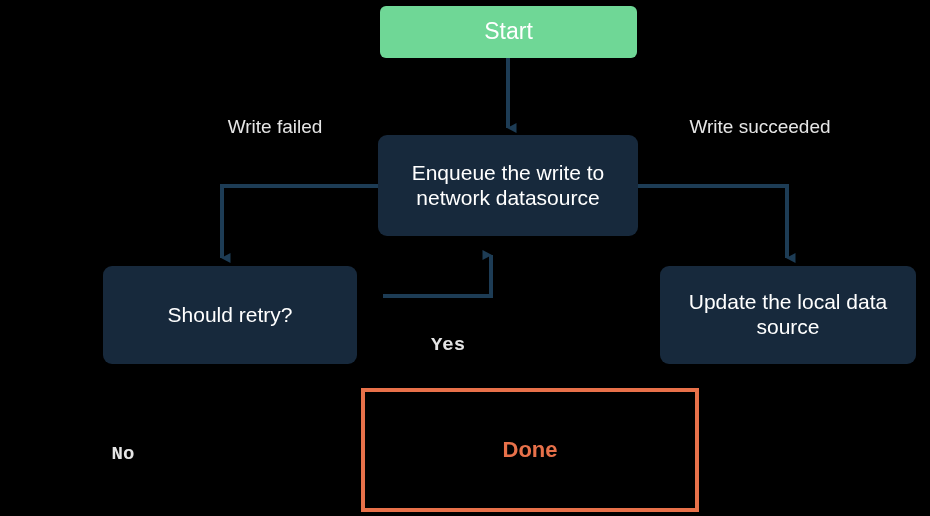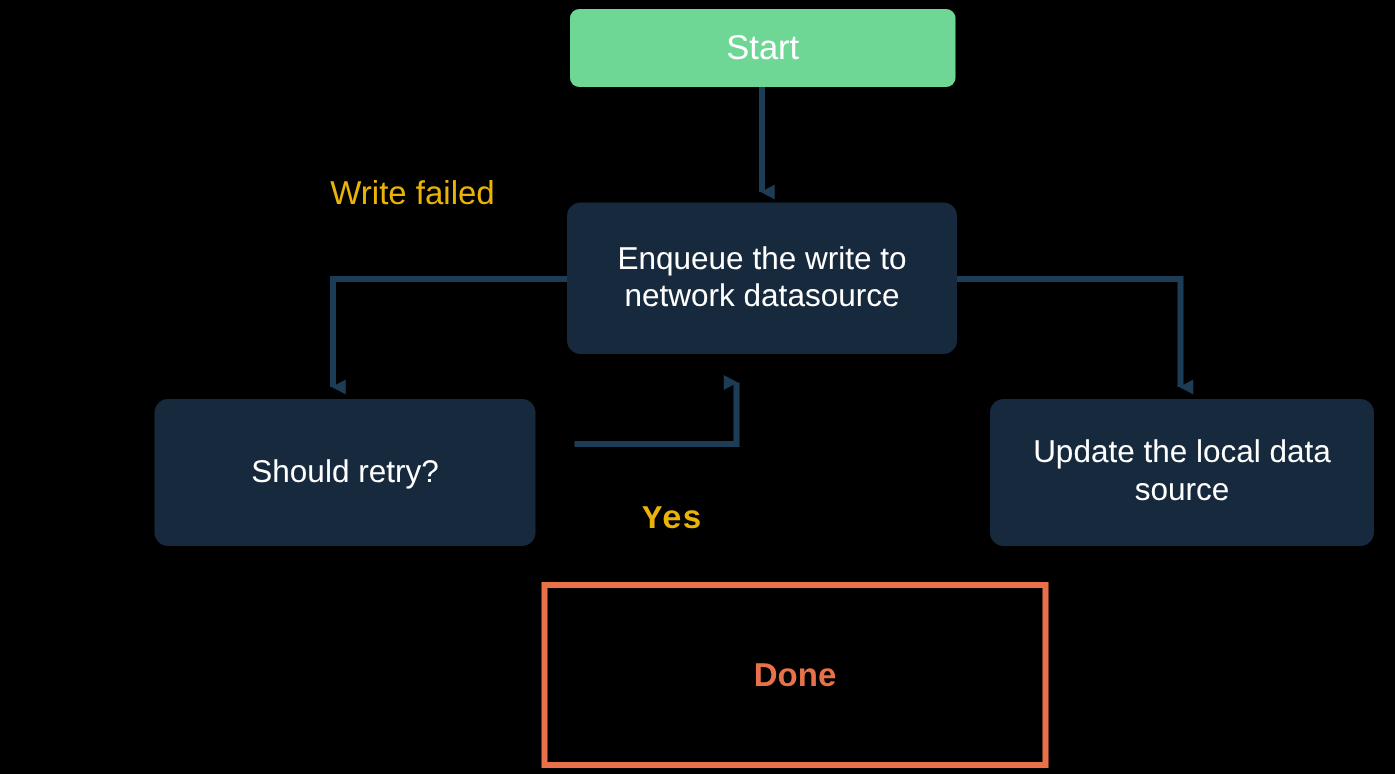--- a/index.html
+++ b/index.html
@@ -51,22 +51,22 @@
   }
   .node-terminal {
     background: #000000;
     border: 4px solid #e8714a;
     color: #e8714a;
     font-size: 22px;
     font-weight: bold;
   }
   .edge-label {
     position: absolute;
-    color: #eab308;
-    font-size: 22px;
+    color: #e5e5e5;
+    font-size: 19px;
     text-align: center;
     line-height: 1.3;
   }
   .edge-label.bold {
     font-weight: bold;
     font-family: Liberation Mono, monospace;
   }
 </style>
 </head>
 <body>
@@ -117,19 +117,25 @@
   </div>
 
   <div class="node node-terminal" style="left:361px; top:388px; width:338px; height:124px;">
     <span>Done</span>
   </div>
 
   <div class="edge-label" style="left:210px; top:115px; width:130px;">
     <span>Write failed</span>
   </div>
 
+  <div class="edge-label" style="left:680px; top:115px; width:160px;">
+    <span>Write succeeded</span>
+  </div>
 
   <div class="edge-label bold" style="left:398px; top:333px; width:100px;">
     <span>Yes</span>
   </div>
 
+  <div class="edge-label bold" style="left:85px; top:442px; width:76px;">
+    <span>No</span>
+  </div>
 
 </div>
 
 </body></html>

